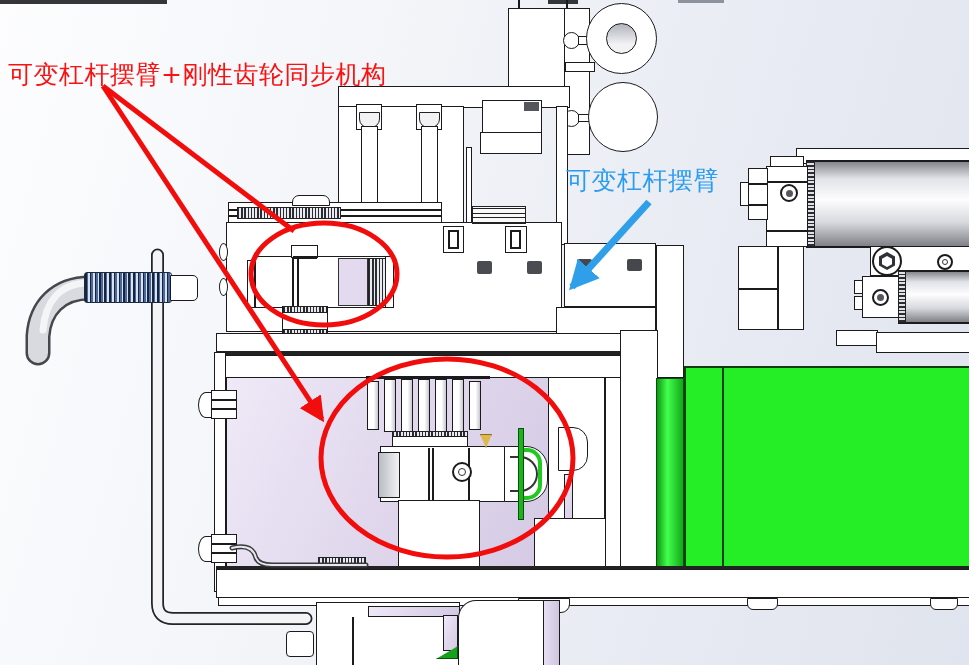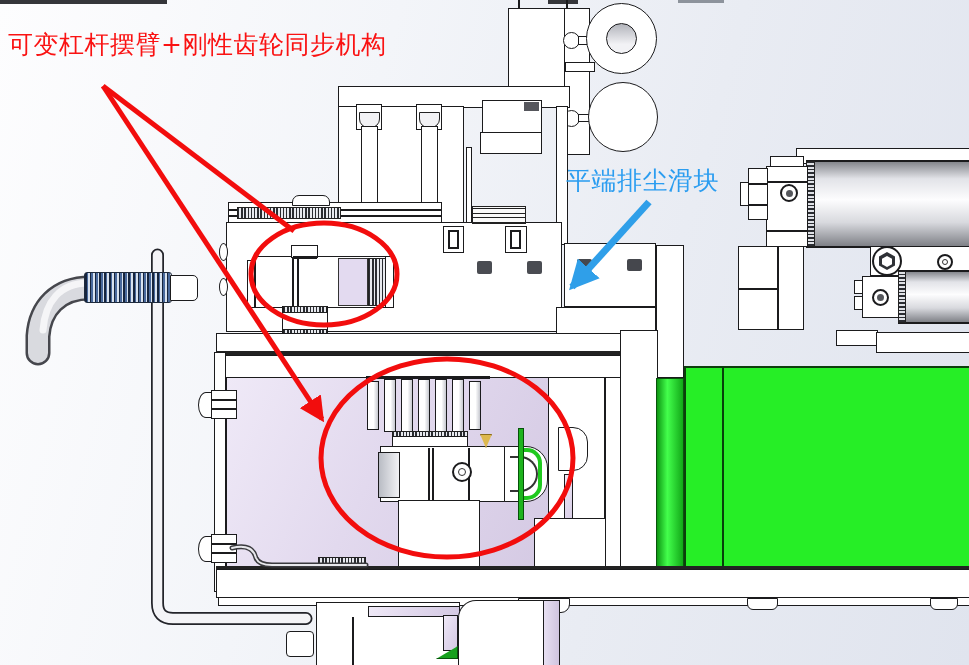--- a/index.html
+++ b/index.html
@@ -237,16 +237,16 @@
         <path d="M0 0 L10 5 L0 10 z" fill="#2f9fe9"></path>
       </marker>
     </defs>
     <line x1="103" y1="86" x2="294" y2="231" stroke="#f20d0d" stroke-width="5"></line>
     <line x1="103" y1="86" x2="322" y2="419" stroke="#f20d0d" stroke-width="5" marker-end="url(#mr)"></line>
     <ellipse cx="324" cy="274" rx="73" ry="51" fill="none" stroke="#f20d0d" stroke-width="5"></ellipse>
     <ellipse cx="447" cy="458" rx="126" ry="99" fill="none" stroke="#f20d0d" stroke-width="5"></ellipse>
     <line x1="649" y1="202" x2="572" y2="287" stroke="#2f9fe9" stroke-width="7" marker-end="url(#mb)"></line>
   </svg>
 
-  <div class="label red" style="left:8px;top:28px;color:#fa1212;">可变杠杆摆臂+刚性齿轮同步机构</div>
-  <div class="label blue" style="left:566px;top:164px;color:#2b9df0;">平端排尘滑块</div>
+  <div class="label red" style="left:8px;top:58px;color:#fa1212;">可变杠杆摆臂+刚性齿轮同步机构</div>
+  <div class="label blue" style="left:566px;top:164px;color:#2b9df0;">可变杠杆摆臂</div>
 
 </div>
 
 </body></html>

